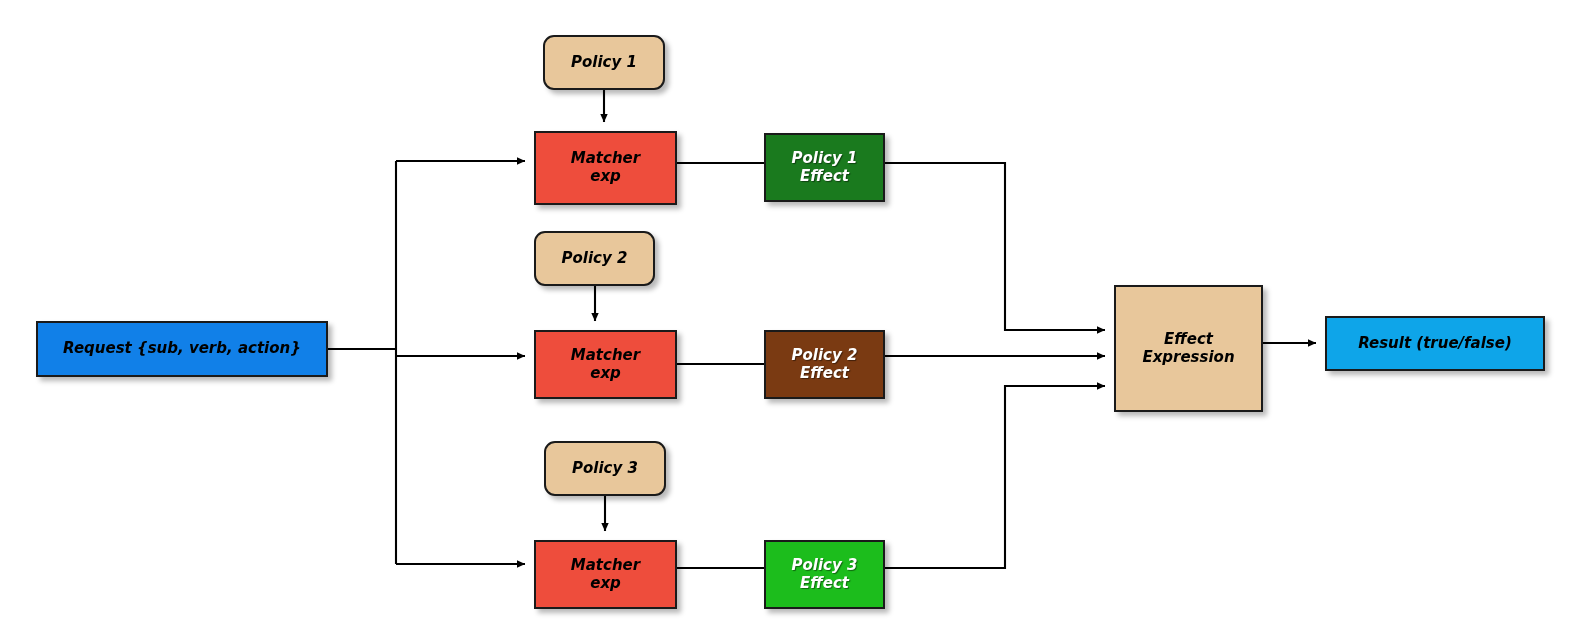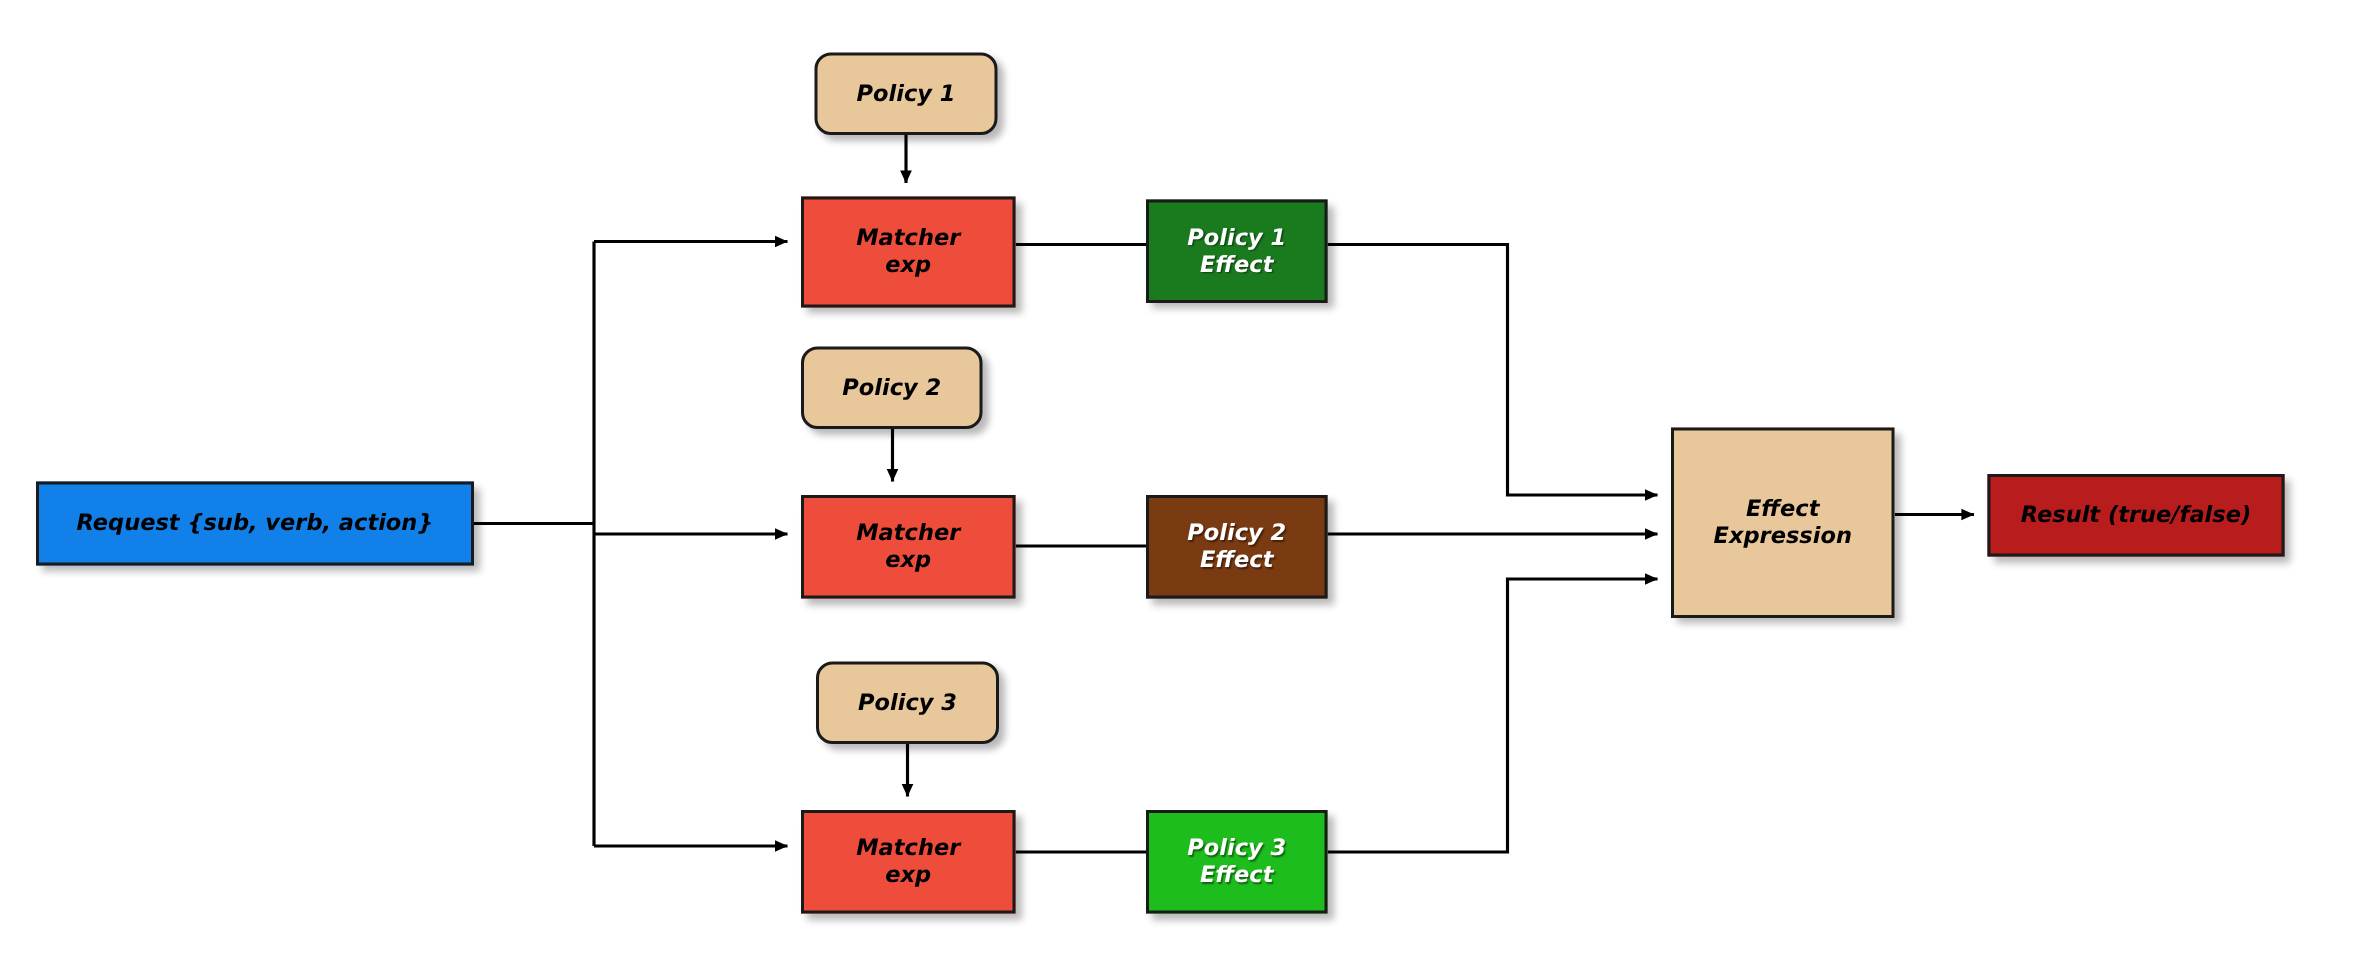--- a/index.html
+++ b/index.html
@@ -78,21 +78,21 @@
       <path d="M677,568 L764,568"></path>
 
       <path d="M885,163 L1005,163 L1005,330 L1105,330" marker-end="url(#arrowhead)"></path>
       <path d="M885,356 L1105,356" marker-end="url(#arrowhead)"></path>
       <path d="M885,568 L1005,568 L1005,386 L1105,386" marker-end="url(#arrowhead)"></path>
 
       <path d="M1263,343 L1316,343" marker-end="url(#arrowhead)"></path>
     </g>
   </svg>
 
-  <div class="node rect t-dark" style="left: 24px; top: 321px; width: 292px; height: 56px; background: rgb(17, 128, 232); font-size: 15px;">
+  <div class="node rect t-dark" style="left: 36px; top: 321px; width: 292px; height: 56px; background: rgb(17, 128, 232); font-size: 15px;">
     <span class="label">Request {sub, verb, action}</span>
   </div>
   <div class="node rounded t-dark" style="left: 543px; top: 35px; width: 122px; height: 55px; background: rgb(232, 199, 155); font-size: 15px;">
     <span class="label">Policy 1</span>
   </div>
   <div class="node rounded t-dark" style="left: 534px; top: 231px; width: 121px; height: 55px; background: rgb(232, 199, 155); font-size: 15px;">
     <span class="label">Policy 2</span>
   </div>
   <div class="node rounded t-dark" style="left: 544px; top: 441px; width: 122px; height: 55px; background: rgb(232, 199, 155); font-size: 15px;">
     <span class="label">Policy 3</span>
@@ -118,17 +118,17 @@
 Effect</span>
   </div>
   <div class="node rect t-light" style="left: 764px; top: 540px; width: 121px; height: 69px; background: rgb(28, 189, 28); font-size: 15px;">
     <span class="label">Policy 3
 Effect</span>
   </div>
   <div class="node rect t-dark" style="left: 1114px; top: 285px; width: 149px; height: 127px; background: rgb(232, 199, 155); font-size: 15px;">
     <span class="label">Effect
 Expression</span>
   </div>
-  <div class="node rect t-dark" style="left: 1325px; top: 316px; width: 198px; height: 55px; background: #b91c1c; font-size: 15px;">
+  <div class="node rect t-dark" style="left: 1325px; top: 316px; width: 220px; height: 55px; background: #0ea5e9; font-size: 15px;">
     <span class="label">Result (true/false)</span>
   </div>
 
 </div>
 
 </body></html>

